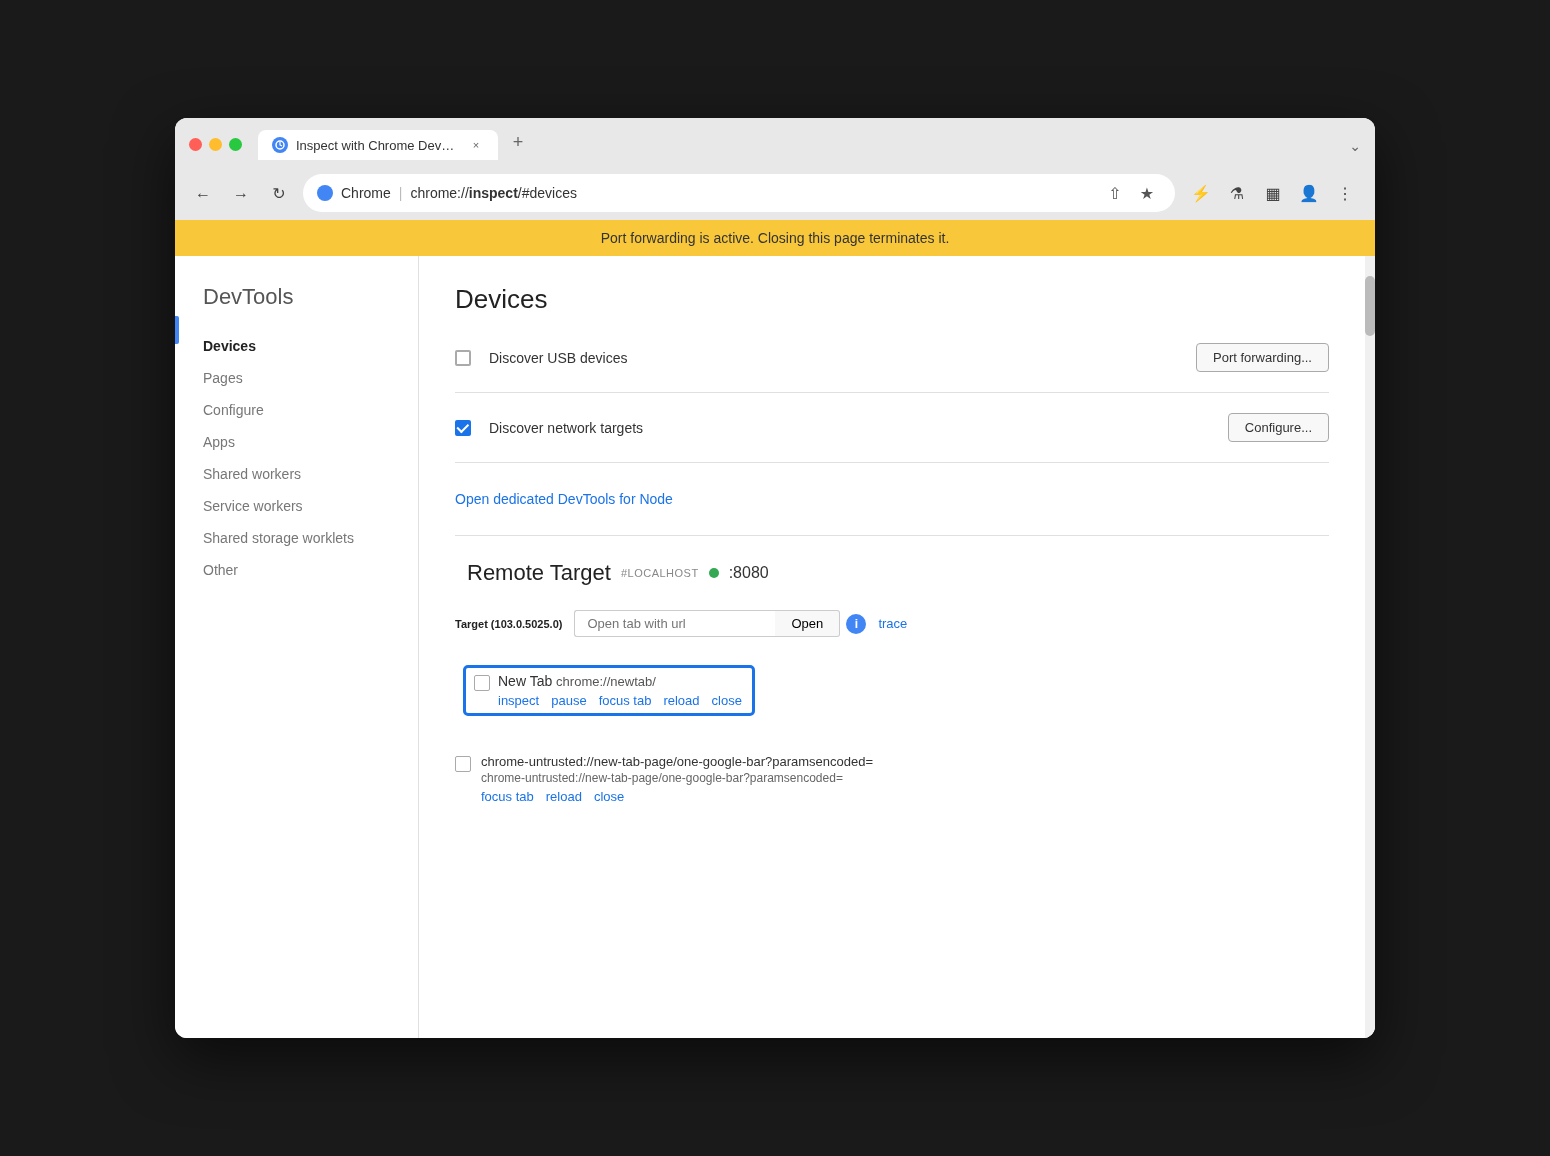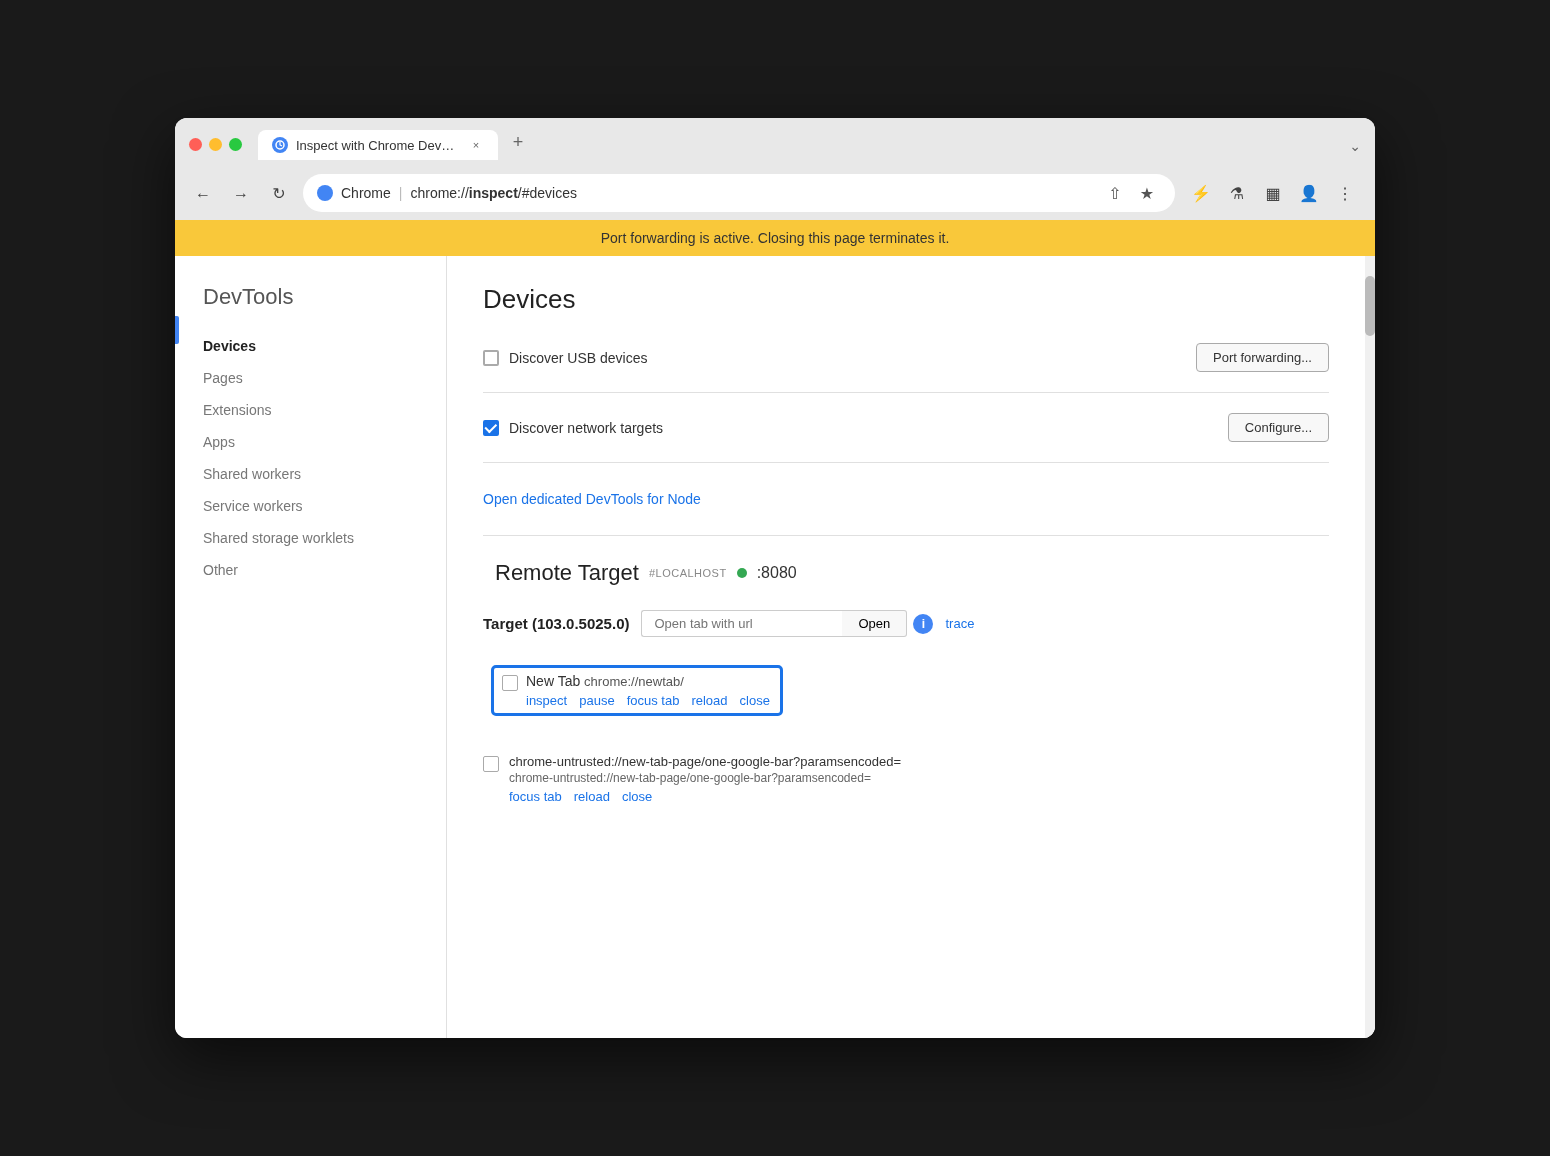--- a/index.html
+++ b/index.html
@@ -206,21 +206,21 @@
     }
     
     .main-content {
       display: flex;
       flex: 1;
       overflow: hidden;
       background: #fff;
     }
     
     .sidebar {
-      width: 272px;
+      width: 244px;
       padding: 28px 0 20px 0;
       flex-shrink: 0;
       border-right: 1px solid #e0e0e0;
       position: relative;
     }
     .sidebar-indicator {
       position: absolute;
       left: 0;
       top: 60px;
       width: 4px;
@@ -264,21 +264,21 @@
     
     .option-row {
       display: flex;
       align-items: center;
       gap: 16px;
       margin: 16px 0;
     }
     .checkbox-label {
       display: flex;
       align-items: center;
-      gap: 10px;
+      gap: 18px;
       font-size: 14px;
       color: #333;
       cursor: pointer;
     }
     .checkbox {
       width: 16px;
       height: 16px;
       border: 2px solid #aaa;
       border-radius: 2px;
       background: #fff;
@@ -350,21 +350,21 @@
     }
     
     .target-row {
       display: flex;
       align-items: center;
       gap: 12px;
       margin: 12px 0;
       padding: 8px 0;
     }
     .target-version {
-      font-size: 15px;
+      font-size: 11px;
       font-weight: 600;
       color: #222;
     }
     .url-input {
       flex: 1;
       padding: 5px 12px;
       border: 1px solid #ccc;
       border-radius: 3px;
       font-size: 13px;
       color: #aaa;
@@ -526,21 +526,21 @@
     <span>Port forwarding is active. Closing this page terminates it.</span>
   </div>
 
   <div class="main-content">
 
     <div class="sidebar">
       <div class="sidebar-indicator"></div>
       <div class="devtools-title">DevTools</div>
       <div class="sidebar-item active">Devices</div>
       <div class="sidebar-item">Pages</div>
-      <div class="sidebar-item">Extensions</div>
+      <div class="sidebar-item">Configure</div>
       <div class="sidebar-item">Apps</div>
       <div class="sidebar-item">Shared workers</div>
       <div class="sidebar-item">Service workers</div>
       <div class="sidebar-item">Shared storage worklets</div>
       <div class="sidebar-item">Other</div>
     </div>
 
     <div class="content-area">
       <h1 class="page-title">Devices</h1>
 

